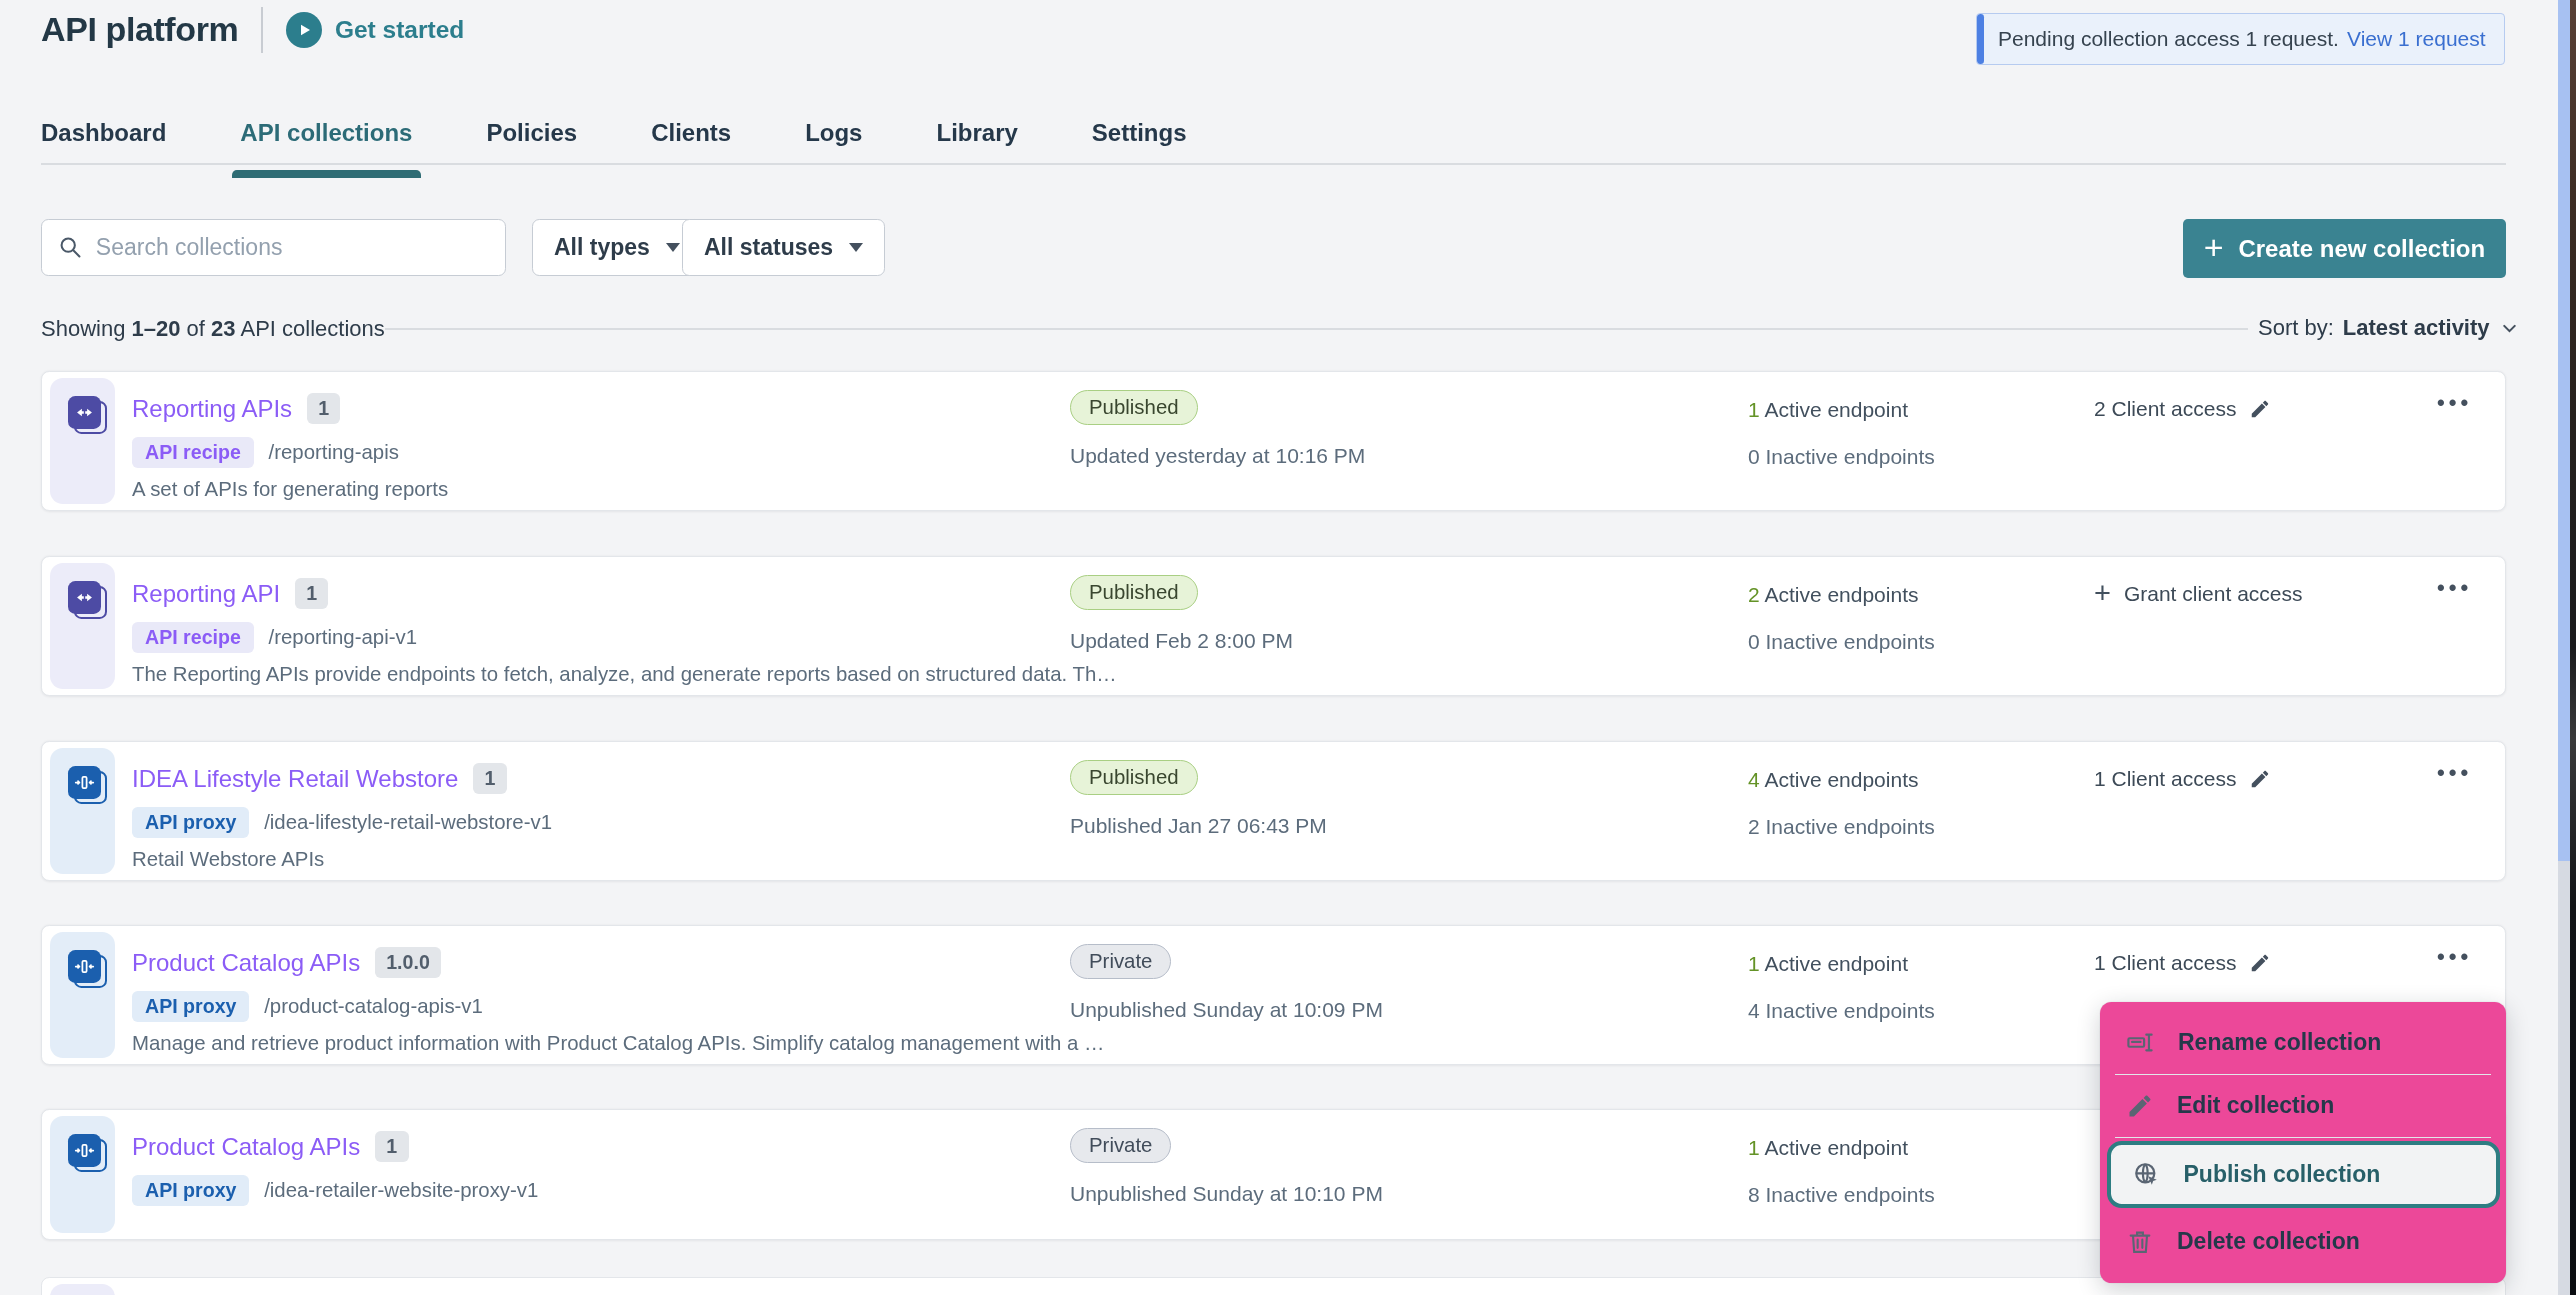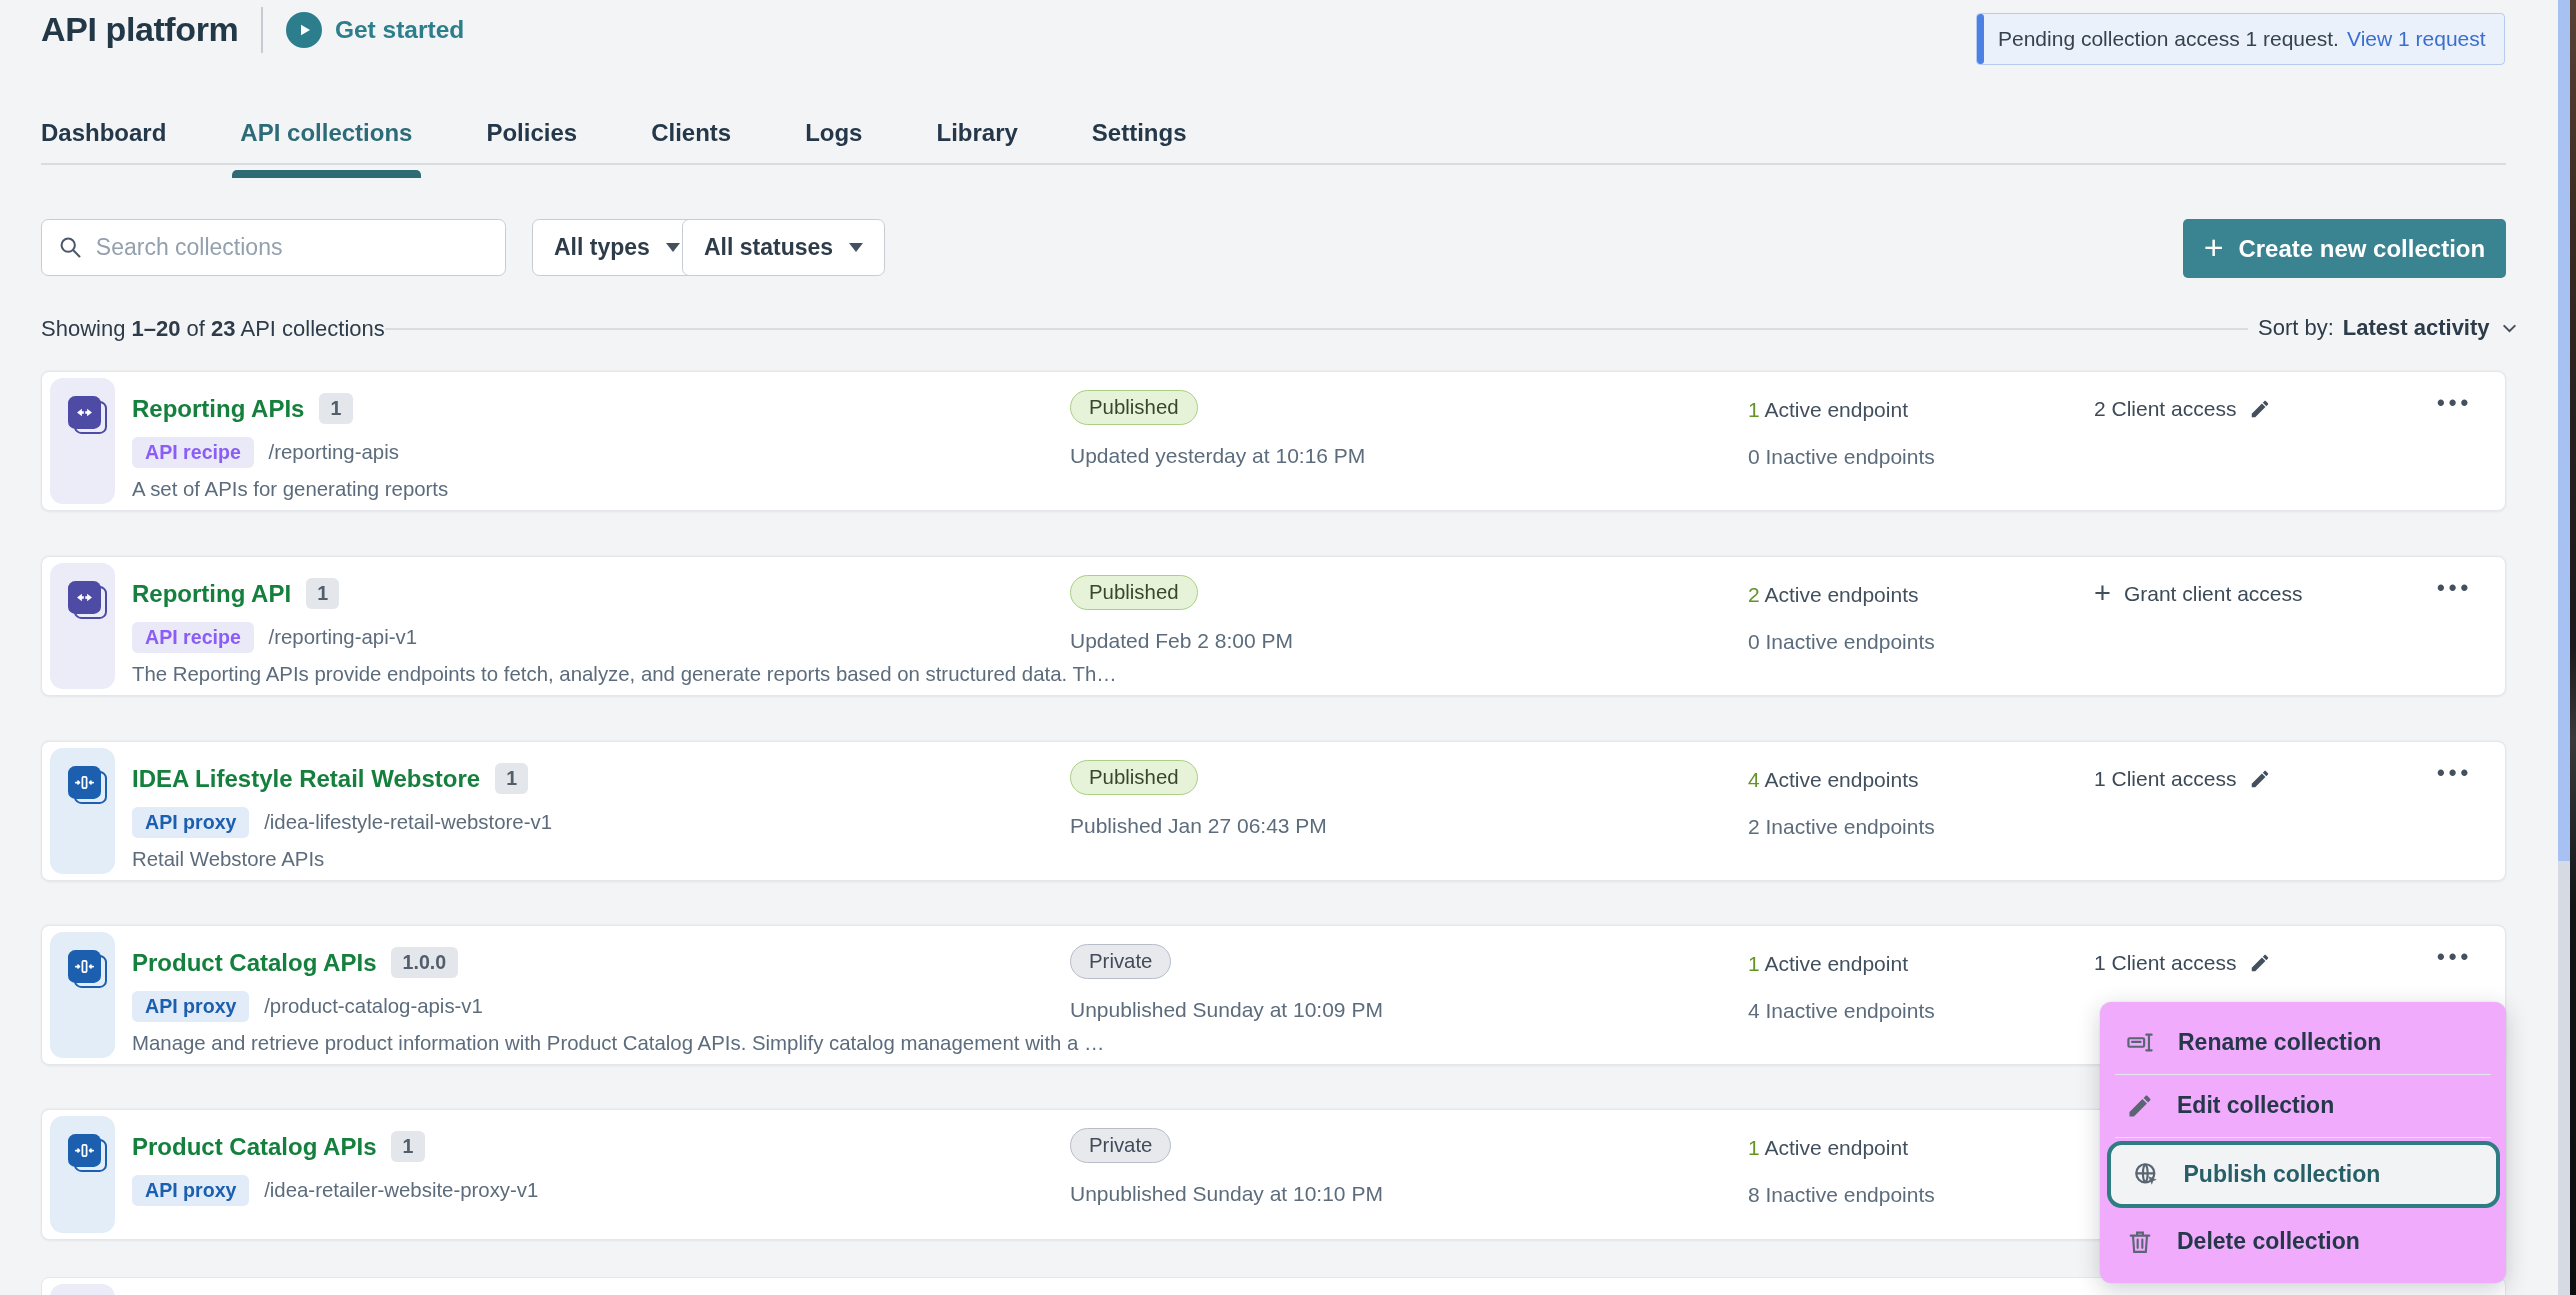--- a/index.html
+++ b/index.html
@@ -49,21 +49,21 @@
   .card.proxy  .stripe{background:#e3edf8}
   .iconwrap{position:absolute;left:18px;top:18px;width:41px;height:41px}
   .icon-back{position:absolute;left:5.7px;top:5.7px;width:33px;height:33px;border-radius:7.3px;border:2.4px solid}
   .icon-front{position:absolute;left:0;top:0;width:33px;height:33px;border-radius:7.3px;display:flex;align-items:center;justify-content:center}
   .card.recipe .icon-back{border-color:#4d4ba4}
   .card.recipe .icon-front{background:#4d4ba4}
   .card.proxy  .icon-back{border-color:#1b5fae}
   .card.proxy  .icon-front{background:#1b5fae}
 
   .title-line{position:absolute;left:90px;top:21px;display:flex;align-items:center;gap:14.7px;white-space:nowrap}
-  .row-title{font-size:24px;font-weight:700;color:#15803d;cursor:pointer}
+  .row-title{font-size:24px;font-weight:400;color:#8b5cf6;cursor:pointer}
   .version-badge{background:#e3e6ea;border-radius:5.7px;padding:4.1px 11.4px;font-size:19.6px;font-weight:700;color:#525e6c}
   .path-line{position:absolute;left:90px;top:65px;display:flex;align-items:center;gap:14.7px;white-space:nowrap}
   .type-badge{border-radius:5.7px;padding:4.1px 13px;font-size:19.6px;font-weight:700}
   .card.recipe .type-badge{background:#e9e9f8;color:#8b5cf6}
   .card.proxy  .type-badge{background:#e1ecf8;color:#1b5fae}
   .path{font-size:20.4px;color:#5c6c7c}
   .desc{position:absolute;left:90px;top:106px;font-size:20.4px;color:#5c6c7c;white-space:nowrap}
 
   .status-badge{position:absolute;left:1028px;top:18px;border-radius:815px;padding:4.9px 18px;font-size:20.4px;white-space:nowrap}
   .status-badge.published{background:#e7f3d8;border:1.6px solid #a9cf83;color:#39462f}
@@ -75,21 +75,21 @@
   .inactive-line{position:absolute;left:1706px;top:73px;font-size:21px;color:#5c6c7c;white-space:nowrap}
 
   .col-client{position:absolute;left:2052px;top:24.5px;display:flex;align-items:center;gap:13px;font-size:21px;color:#3d4a57;cursor:pointer;white-space:nowrap}
   .grant-plus{font-size:29px;font-weight:400;color:#42505e;line-height:0;margin-top:-1.6px}
   .dots{position:absolute;left:2395px;top:18px;background:none;border:none;font-size:22px;letter-spacing:4.1px;color:#44505e;font-weight:700;cursor:pointer;font-family:inherit}
 
   .partial-card{position:absolute;left:41px;top:1277px;width:2465px;height:49px;background:#fff;border:0.8px solid #e3e6ea;border-radius:8.2px}
   .partial-stripe{position:absolute;left:8.2px;top:5.7px;width:65px;height:41px;border-radius:13px 13px 0 0;background:#ececf9}
 
   
-  .context-menu{position:absolute;left:2100px;top:1002px;width:406px;background:#f0abfc;border-radius:11.4px;box-shadow:0 6.5px 23px rgba(20,30,40,.20),0 0 0 0.8px rgba(20,30,40,.04);z-index:40;padding:9.8px 0}
+  .context-menu{position:absolute;left:2100px;top:1002px;width:406px;background:#ec4899;border-radius:11.4px;box-shadow:0 6.5px 23px rgba(20,30,40,.20),0 0 0 0.8px rgba(20,30,40,.04);z-index:40;padding:9.8px 0}
   .menu-item{display:flex;align-items:center;gap:23px;padding:0 26px;height:62px;font-size:23px;font-weight:700;color:#25384a;cursor:pointer}
   .menu-divider{height:0.8px;background:#e3e6ea;margin:0 14.7px}
   .menu-item.highlighted{margin:3.3px 6.5px;border:4.1px solid #2e7d82;border-radius:14.7px;background:#f2f3f4;padding:0 21px;height:67px;color:#275f68}
 
   
   .scrollbar-track{position:absolute;left:2558px;top:0;width:12.2px;height:1295px;background:#d6dae2}
   .scrollbar-thumb{position:absolute;left:0;top:0;width:12.2px;height:861px;background:#a7c1f2;cursor:pointer}
   .edge-sliver{position:absolute;left:2570px;top:0;width:5.7px;height:1295px;background:linear-gradient(#5a4136 0%,#3e2d23 15%,#27211d 32%,#1a1a1c 50%,#3a3a3a 57%,#121417 70%,#0b0d11 100%)}
 </style>
 </head>

